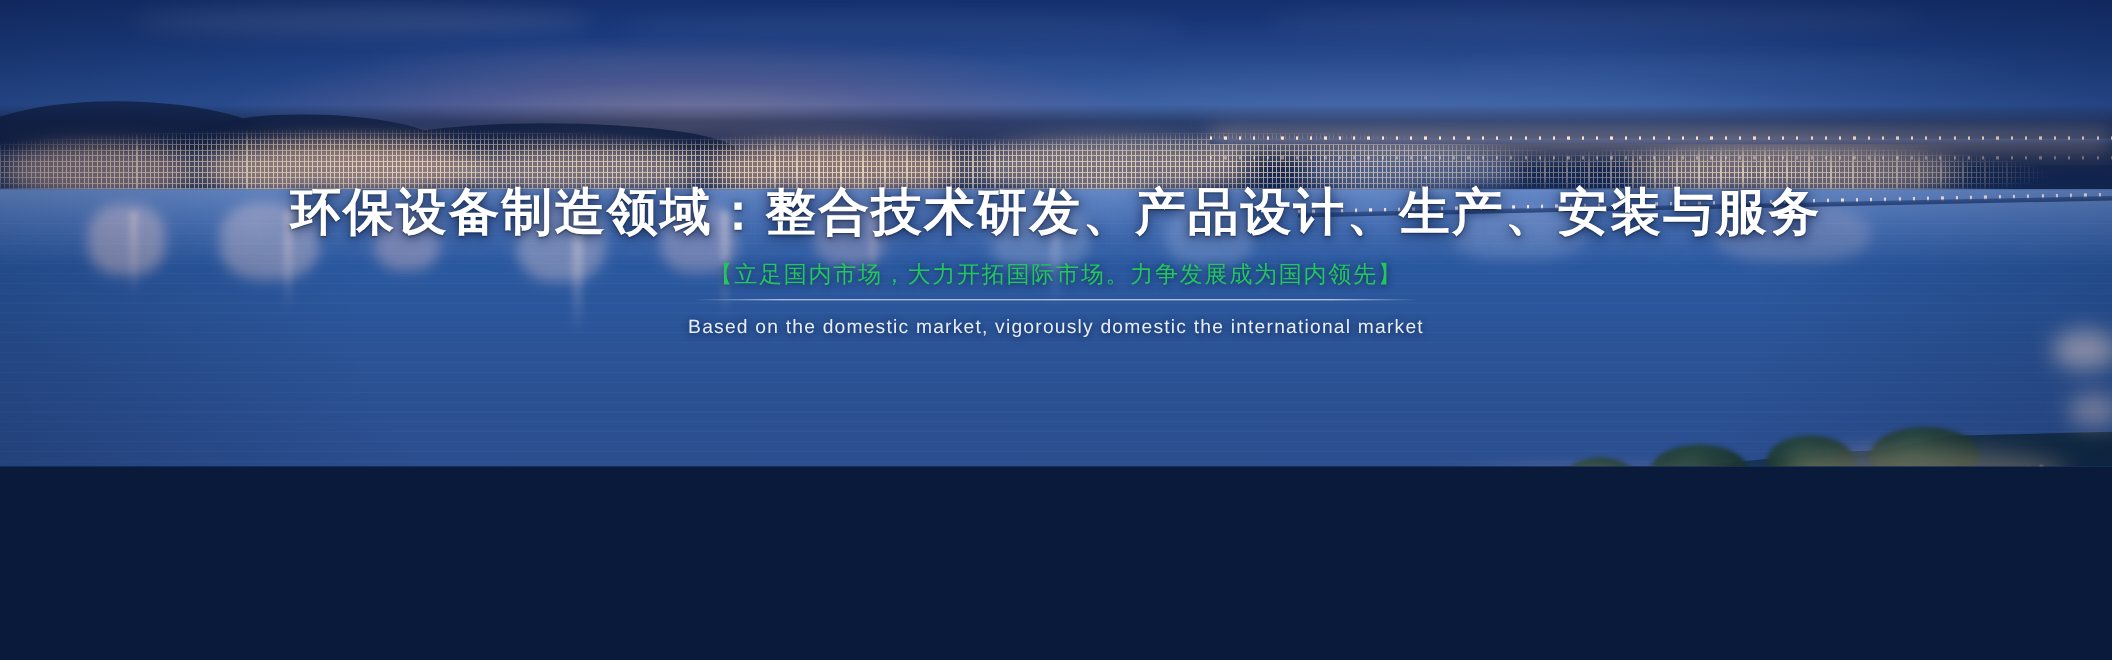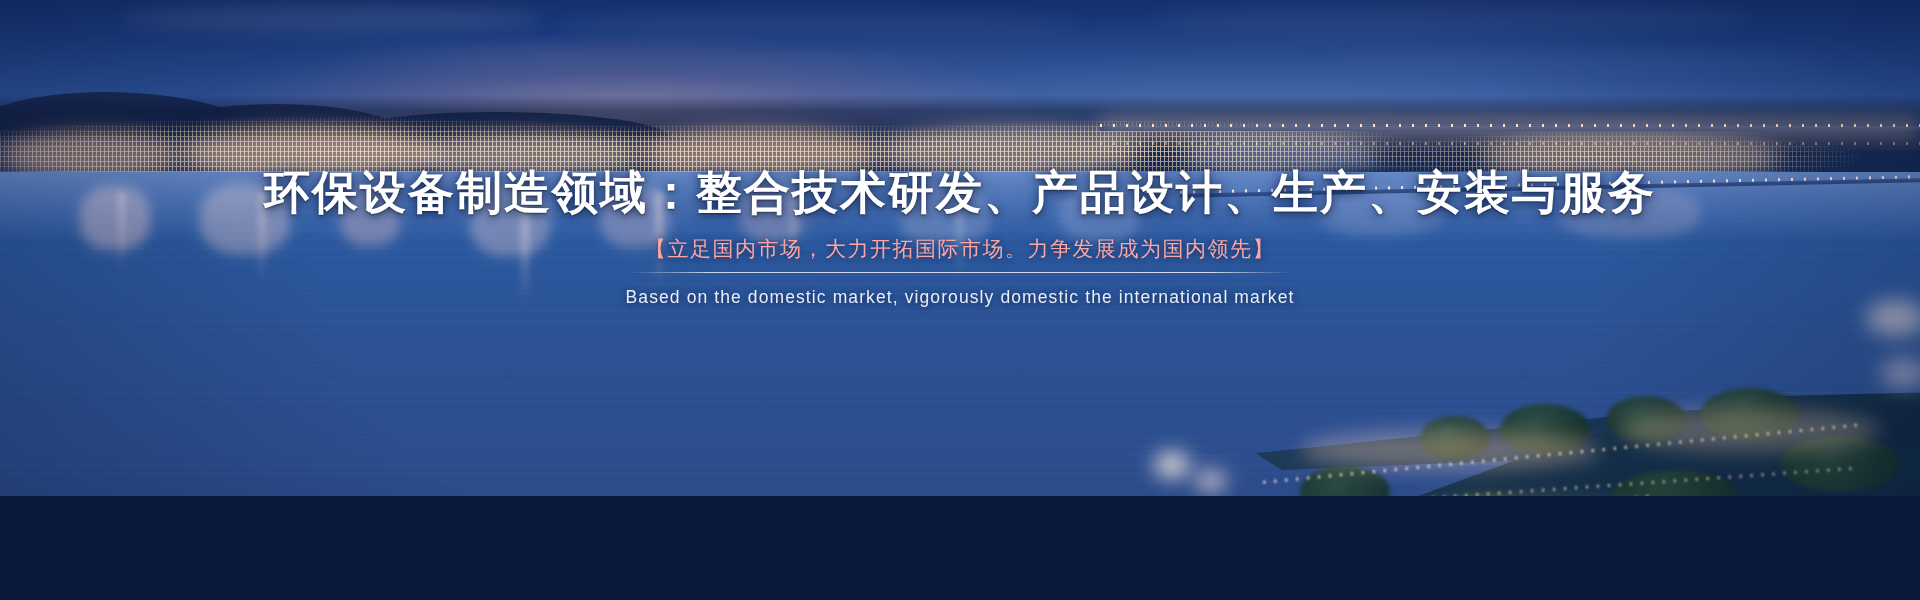--- a/index.html
+++ b/index.html
@@ -4,21 +4,21 @@
 <title>Banner</title>
 <style>
   html, body {
     margin: 0;
     padding: 0;
     background: #0a1a3a;
   }
   #banner {
     position: relative;
     width: 1920px;
-    height: 496px;
+    height: 424px;
     overflow: hidden;
     font-family: "Liberation Sans", "DejaVu Sans", sans-serif;
     background: #1b4a93;
   }
 
   
   .sky {
     position: absolute;
     left: 0; top: 0;
     width: 1920px;
@@ -189,21 +189,21 @@
     line-height:1.18;
     text-shadow:
       0 2px 10px rgba(8,24,60,.75),
       0 0 26px rgba(20,50,110,.55),
       0 1px 2px rgba(0,0,0,.5);
     white-space:nowrap;
   }
   .subcn {
     margin-top:16px;
     font-size:21px;
-    color:#fca5a5;
+    color:#22c55e;
     letter-spacing:1.5px;
     text-shadow: 0 1px 7px rgba(10,28,66,.8);
     white-space:nowrap;
   }
   .rule {
     margin-top:9px;
     width:660px;
     height:1px;
     background: linear-gradient(to right,
       rgba(255,255,255,0) 0%, rgba(255,255,255,.75) 12%,

